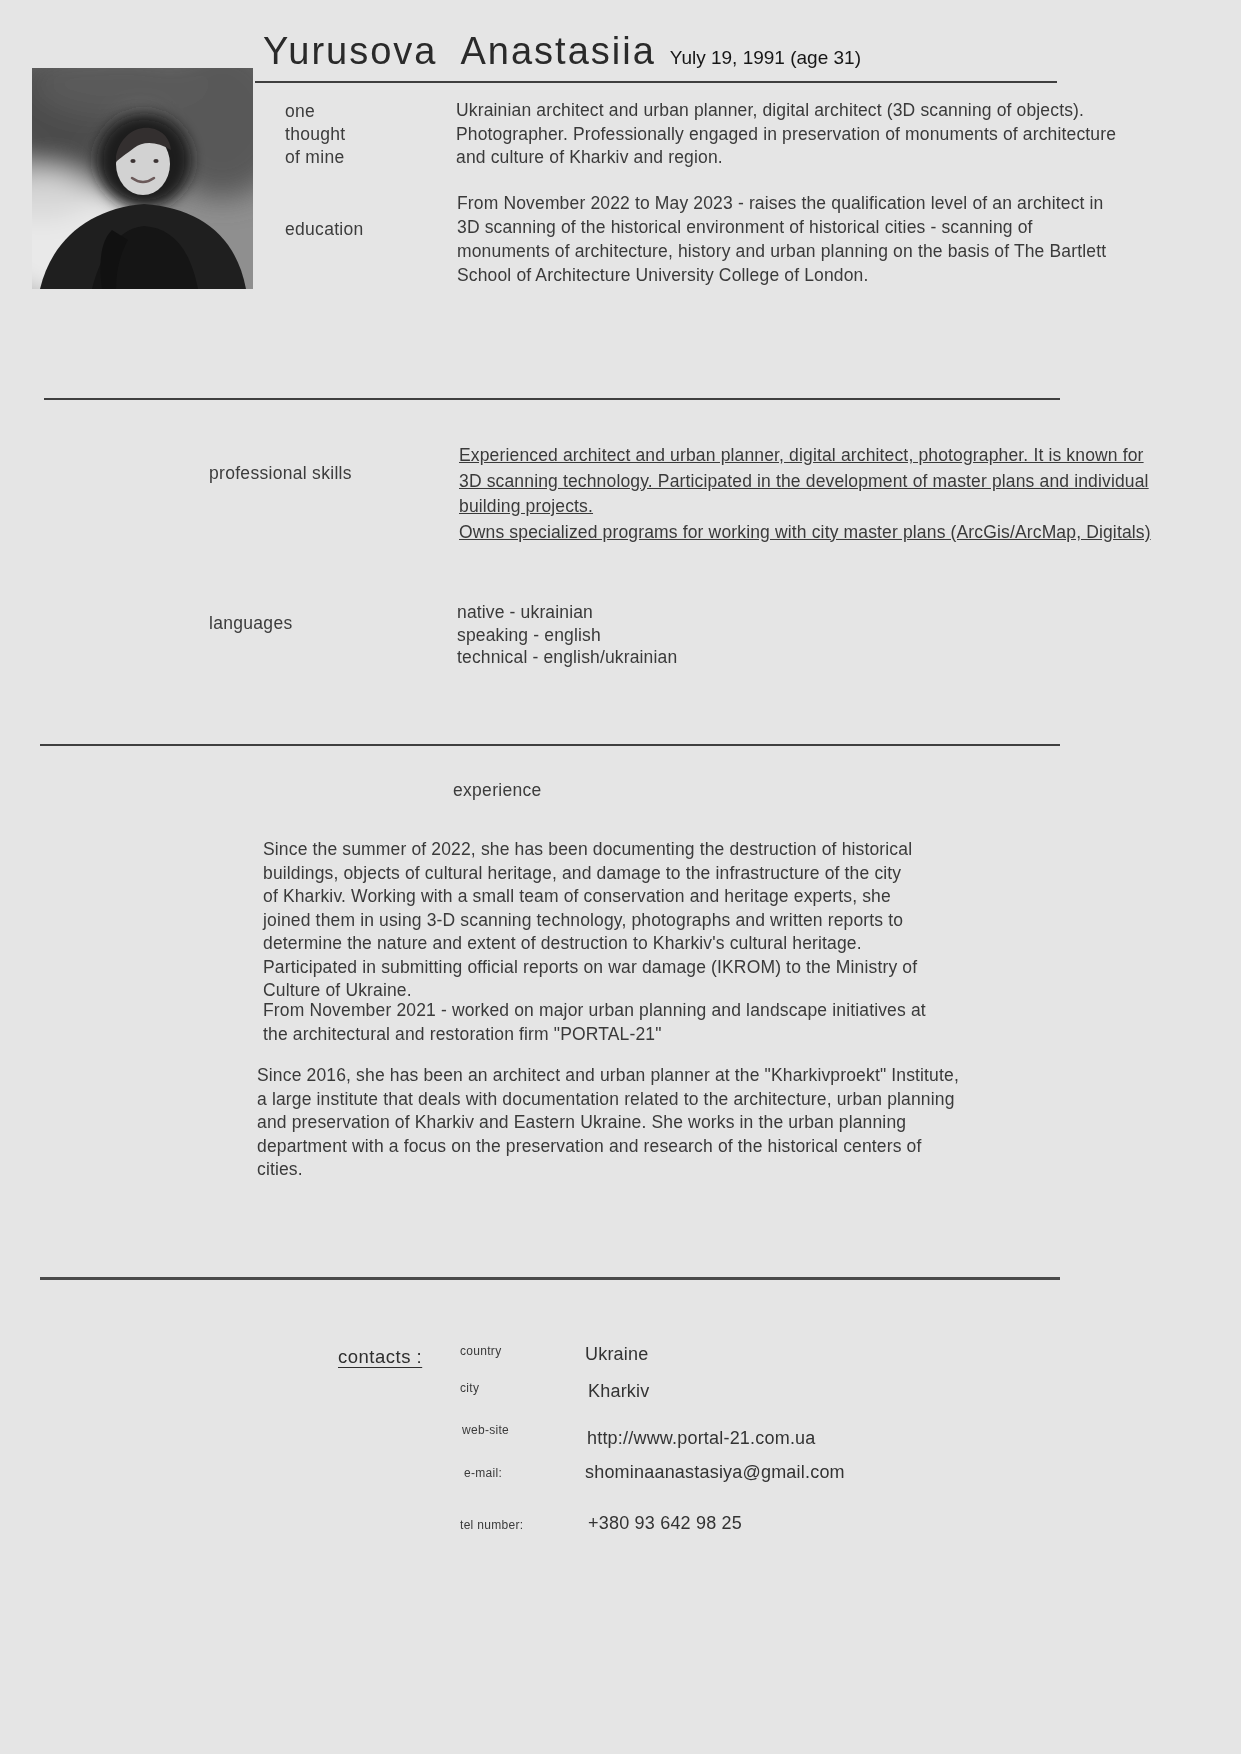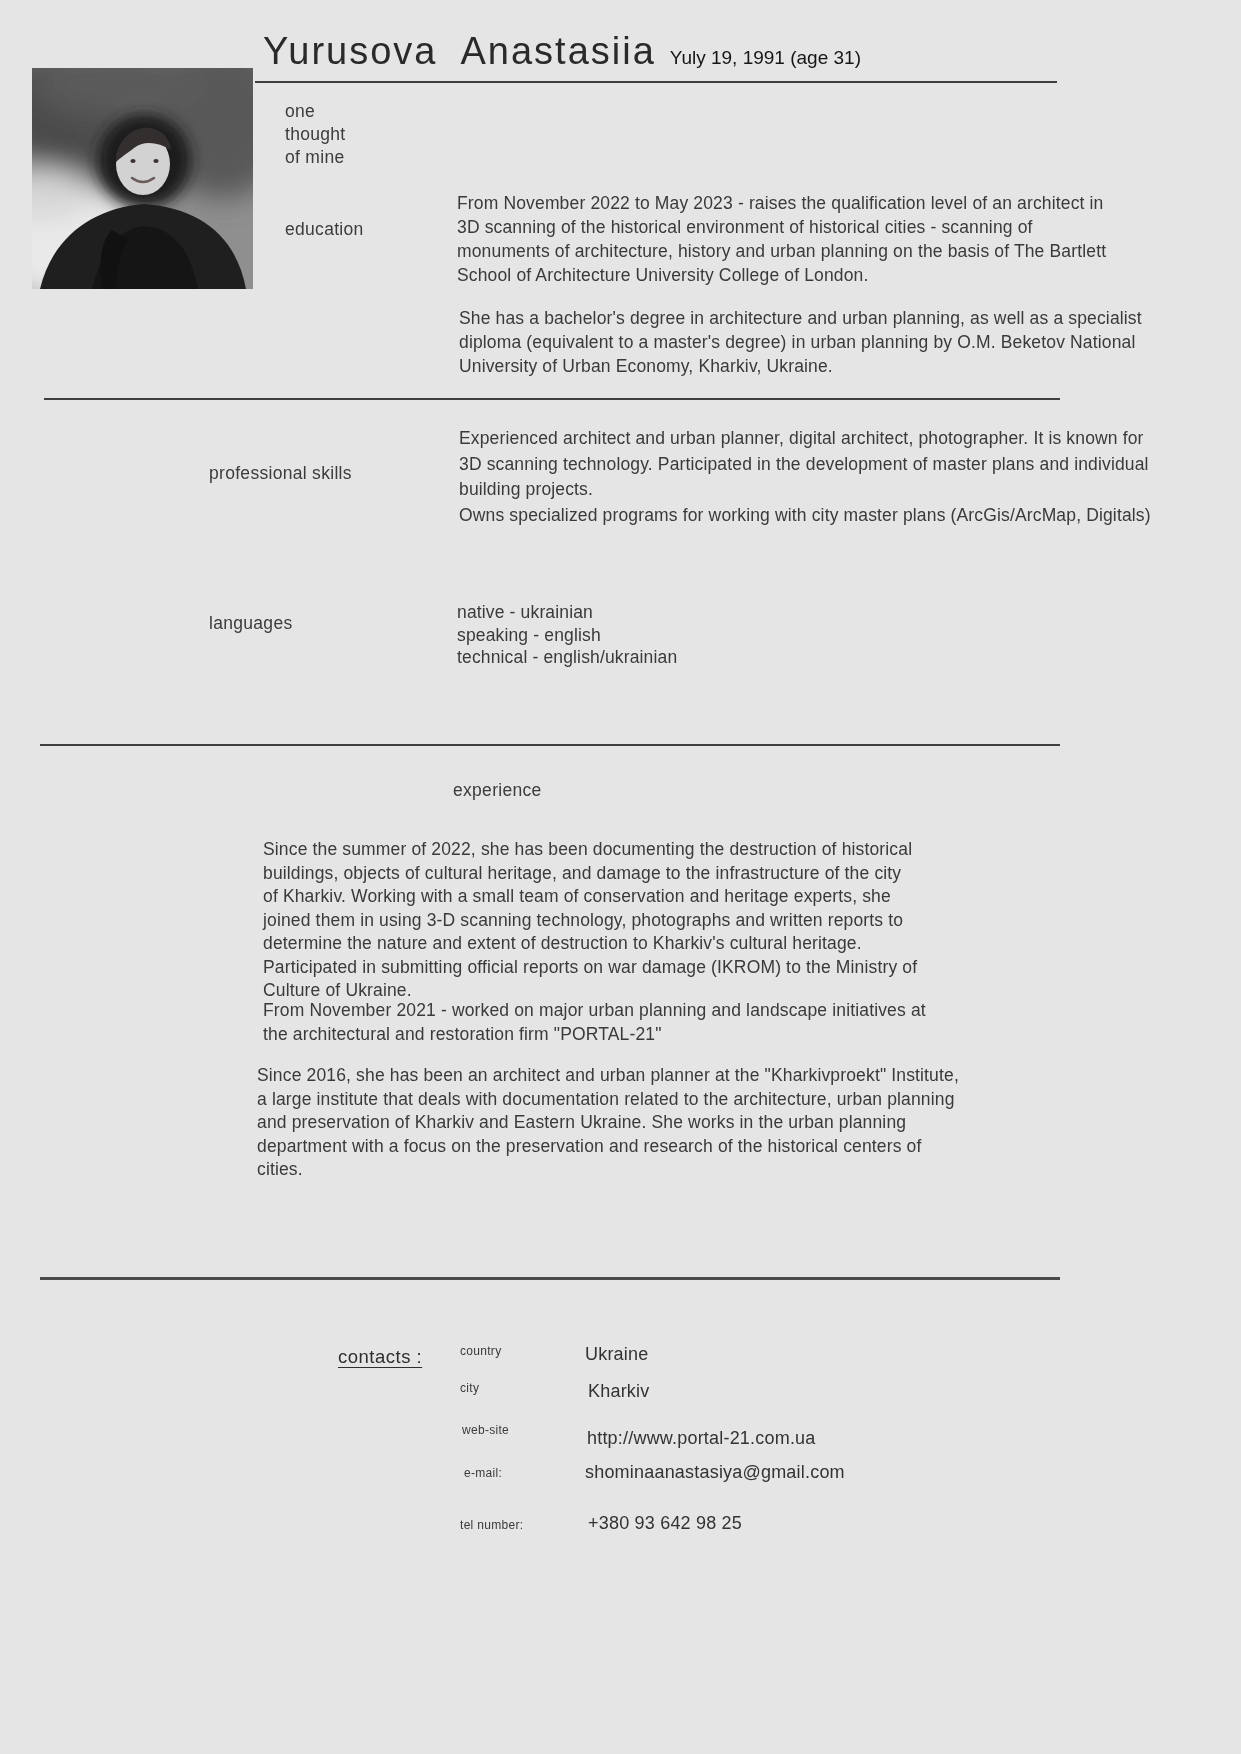--- a/index.html
+++ b/index.html
@@ -63,29 +63,29 @@
       </g>
     </svg>
   </div>
 
   <div class="name"><span>Yurusova  Anastasiia</span><span class="birth">Yuly 19, 1991 (age 31)</span></div>
   <div class="rule" style="left:255px; top:81px; width:802px;"></div>
 
   <div class="lbl" style="left:285px; top:100px;">one
 thought
 of mine</div>
+  <div class="txt" style="left:456px; top:99px; width:690px;">Ukrainian architect and urban planner, digital architect (3D scanning of objects). Photographer. Professionally engaged in preservation of monuments of architecture and culture of Kharkiv and region.</div>
 
   <div class="lbl" style="left:285px; top:218px;">education</div>
   <div class="txt" style="left:457px; top:191px; width:672px; line-height:24px;">From November 2022 to May 2023 - raises the qualification level of an architect in 3D scanning of the historical environment of historical cities - scanning of monuments of architecture, history and urban planning on the basis of The Bartlett School of Architecture University College of London.</div>
-  <div class="txt" style="left:459px; top:306px; width:700px; line-height:24px;">She has a bachelor's degree in architecture and urban planning, as well as a specialist diploma (equivalent to a master's degree) in urban planning by O.M. Beketov National University of Urban Economy, Kharkiv, Ukraine.</div>
 
   <div class="rule" style="left:44px; top:398px; width:1016px;"></div>
 
   <div class="lbl" style="left:209px; top:462px;">professional skills</div>
-  <div class="txt" style="left:459px; top:426px; width:712px; line-height:25.5px;">Experienced architect and urban planner, digital architect, photographer. It is known for 3D scanning technology. Participated in the development of master plans and individual building projects.
+  <div class="txt" style="left:459px; top:443px; width:712px; line-height:25.5px;text-decoration:underline;">Experienced architect and urban planner, digital architect, photographer. It is known for 3D scanning technology. Participated in the development of master plans and individual building projects.
 Owns specialized programs for working with city master plans (ArcGis/ArcMap, Digitals)</div>
 
   <div class="lbl" style="left:209px; top:612px;">languages</div>
   <div class="txt" style="left:457px; top:601px; width:400px; line-height:22.5px;">native - ukrainian
 speaking - english
 technical - english/ukrainian</div>
 
   <div class="rule" style="left:40px; top:744px; width:1020px;"></div>
 
   <div class="lbl" style="left:453px; top:779px;">experience</div>

